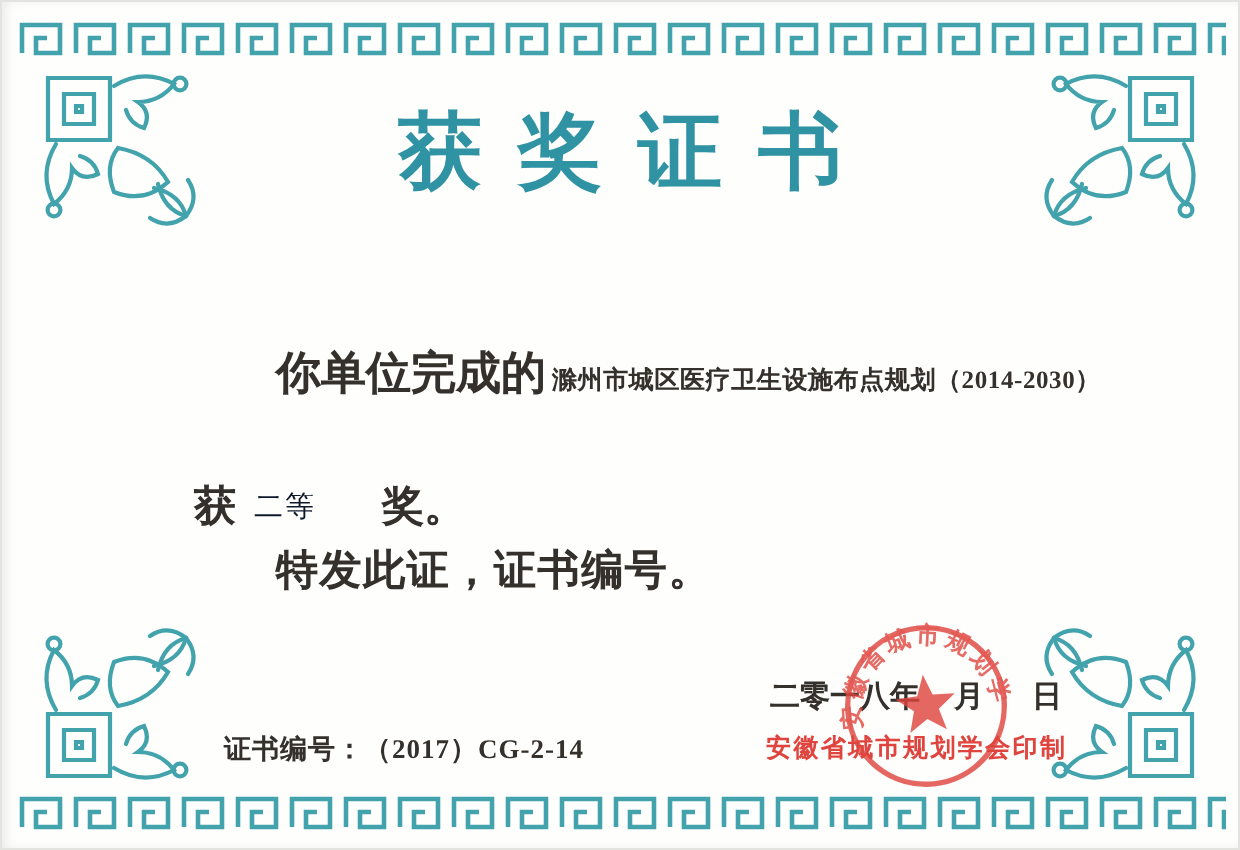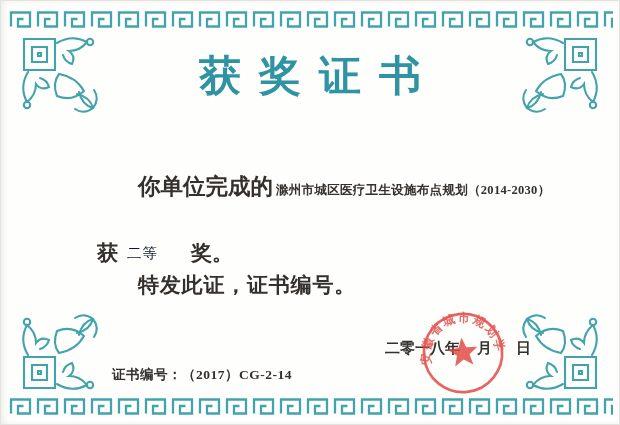--- a/index.html
+++ b/index.html
@@ -134,20 +134,21 @@
   </div>
 
   <div class="line4 ink">特发此证，证书编号。</div>
 
   <div class="cert-number ink">证书编号：（2017）CG-2-14</div>
 
   <div class="date-line ink">
     <span>二零一八年</span><span class="month">月</span><span class="day">日</span>
   </div>
 
+  <div class="issuer">安徽省城市规划学会印制</div>
 
   <svg class="seal" viewBox="0 0 92 92">
     <defs>
       <path id="sealArc" d="M15,56 A32,32 0 1 1 77,56" fill="none"></path>
     </defs>
     <circle cx="46" cy="46" r="37.5" fill="none" stroke="#e0443e" stroke-width="2.6" opacity=".92"></circle>
     <polygon points="46,31 49.7,40.9 60.3,41.4 52,47.9 54.8,58.1 46,52.3 37.2,58.1 40,47.9 31.7,41.4 42.3,40.9" fill="#e0443e" opacity=".92"></polygon>
     <text font-size="11.5" fill="#e0443e" opacity=".9" letter-spacing="2" font-family="Liberation Serif, DejaVu Serif, serif" font-weight="bold">
       <textPath href="#sealArc" startOffset="2%">安徽省城市规划学会</textPath>
     </text>

